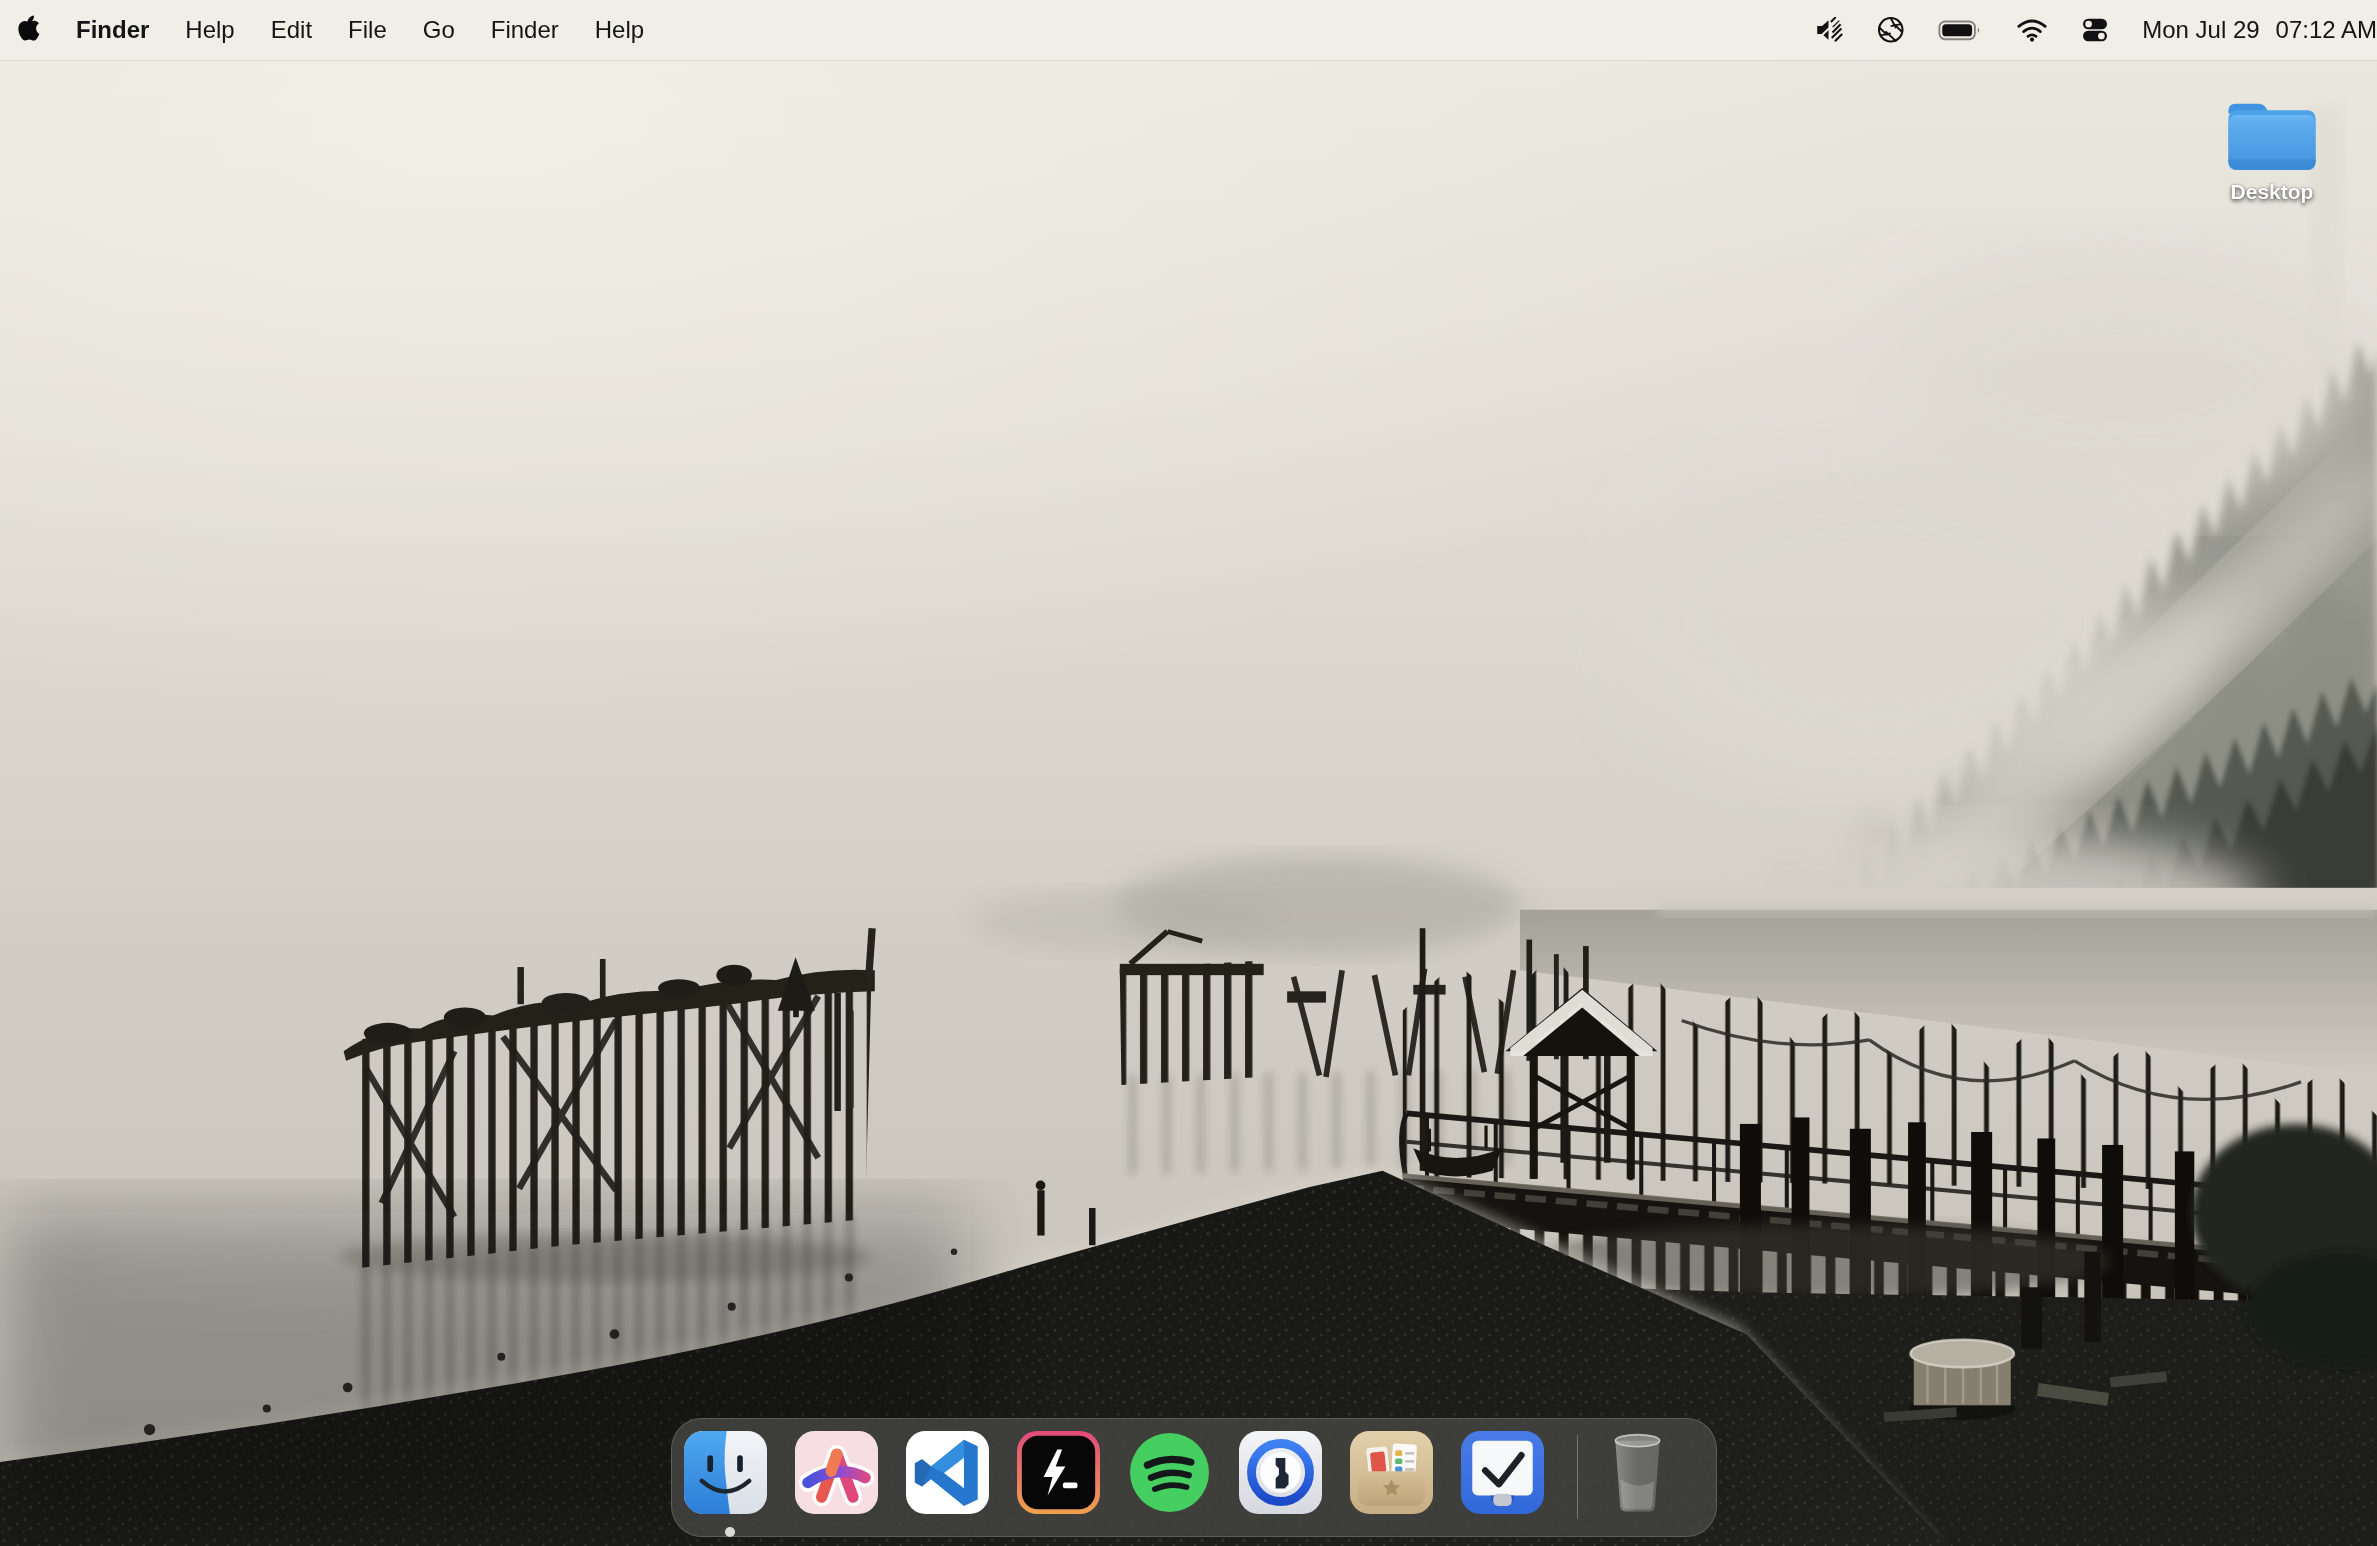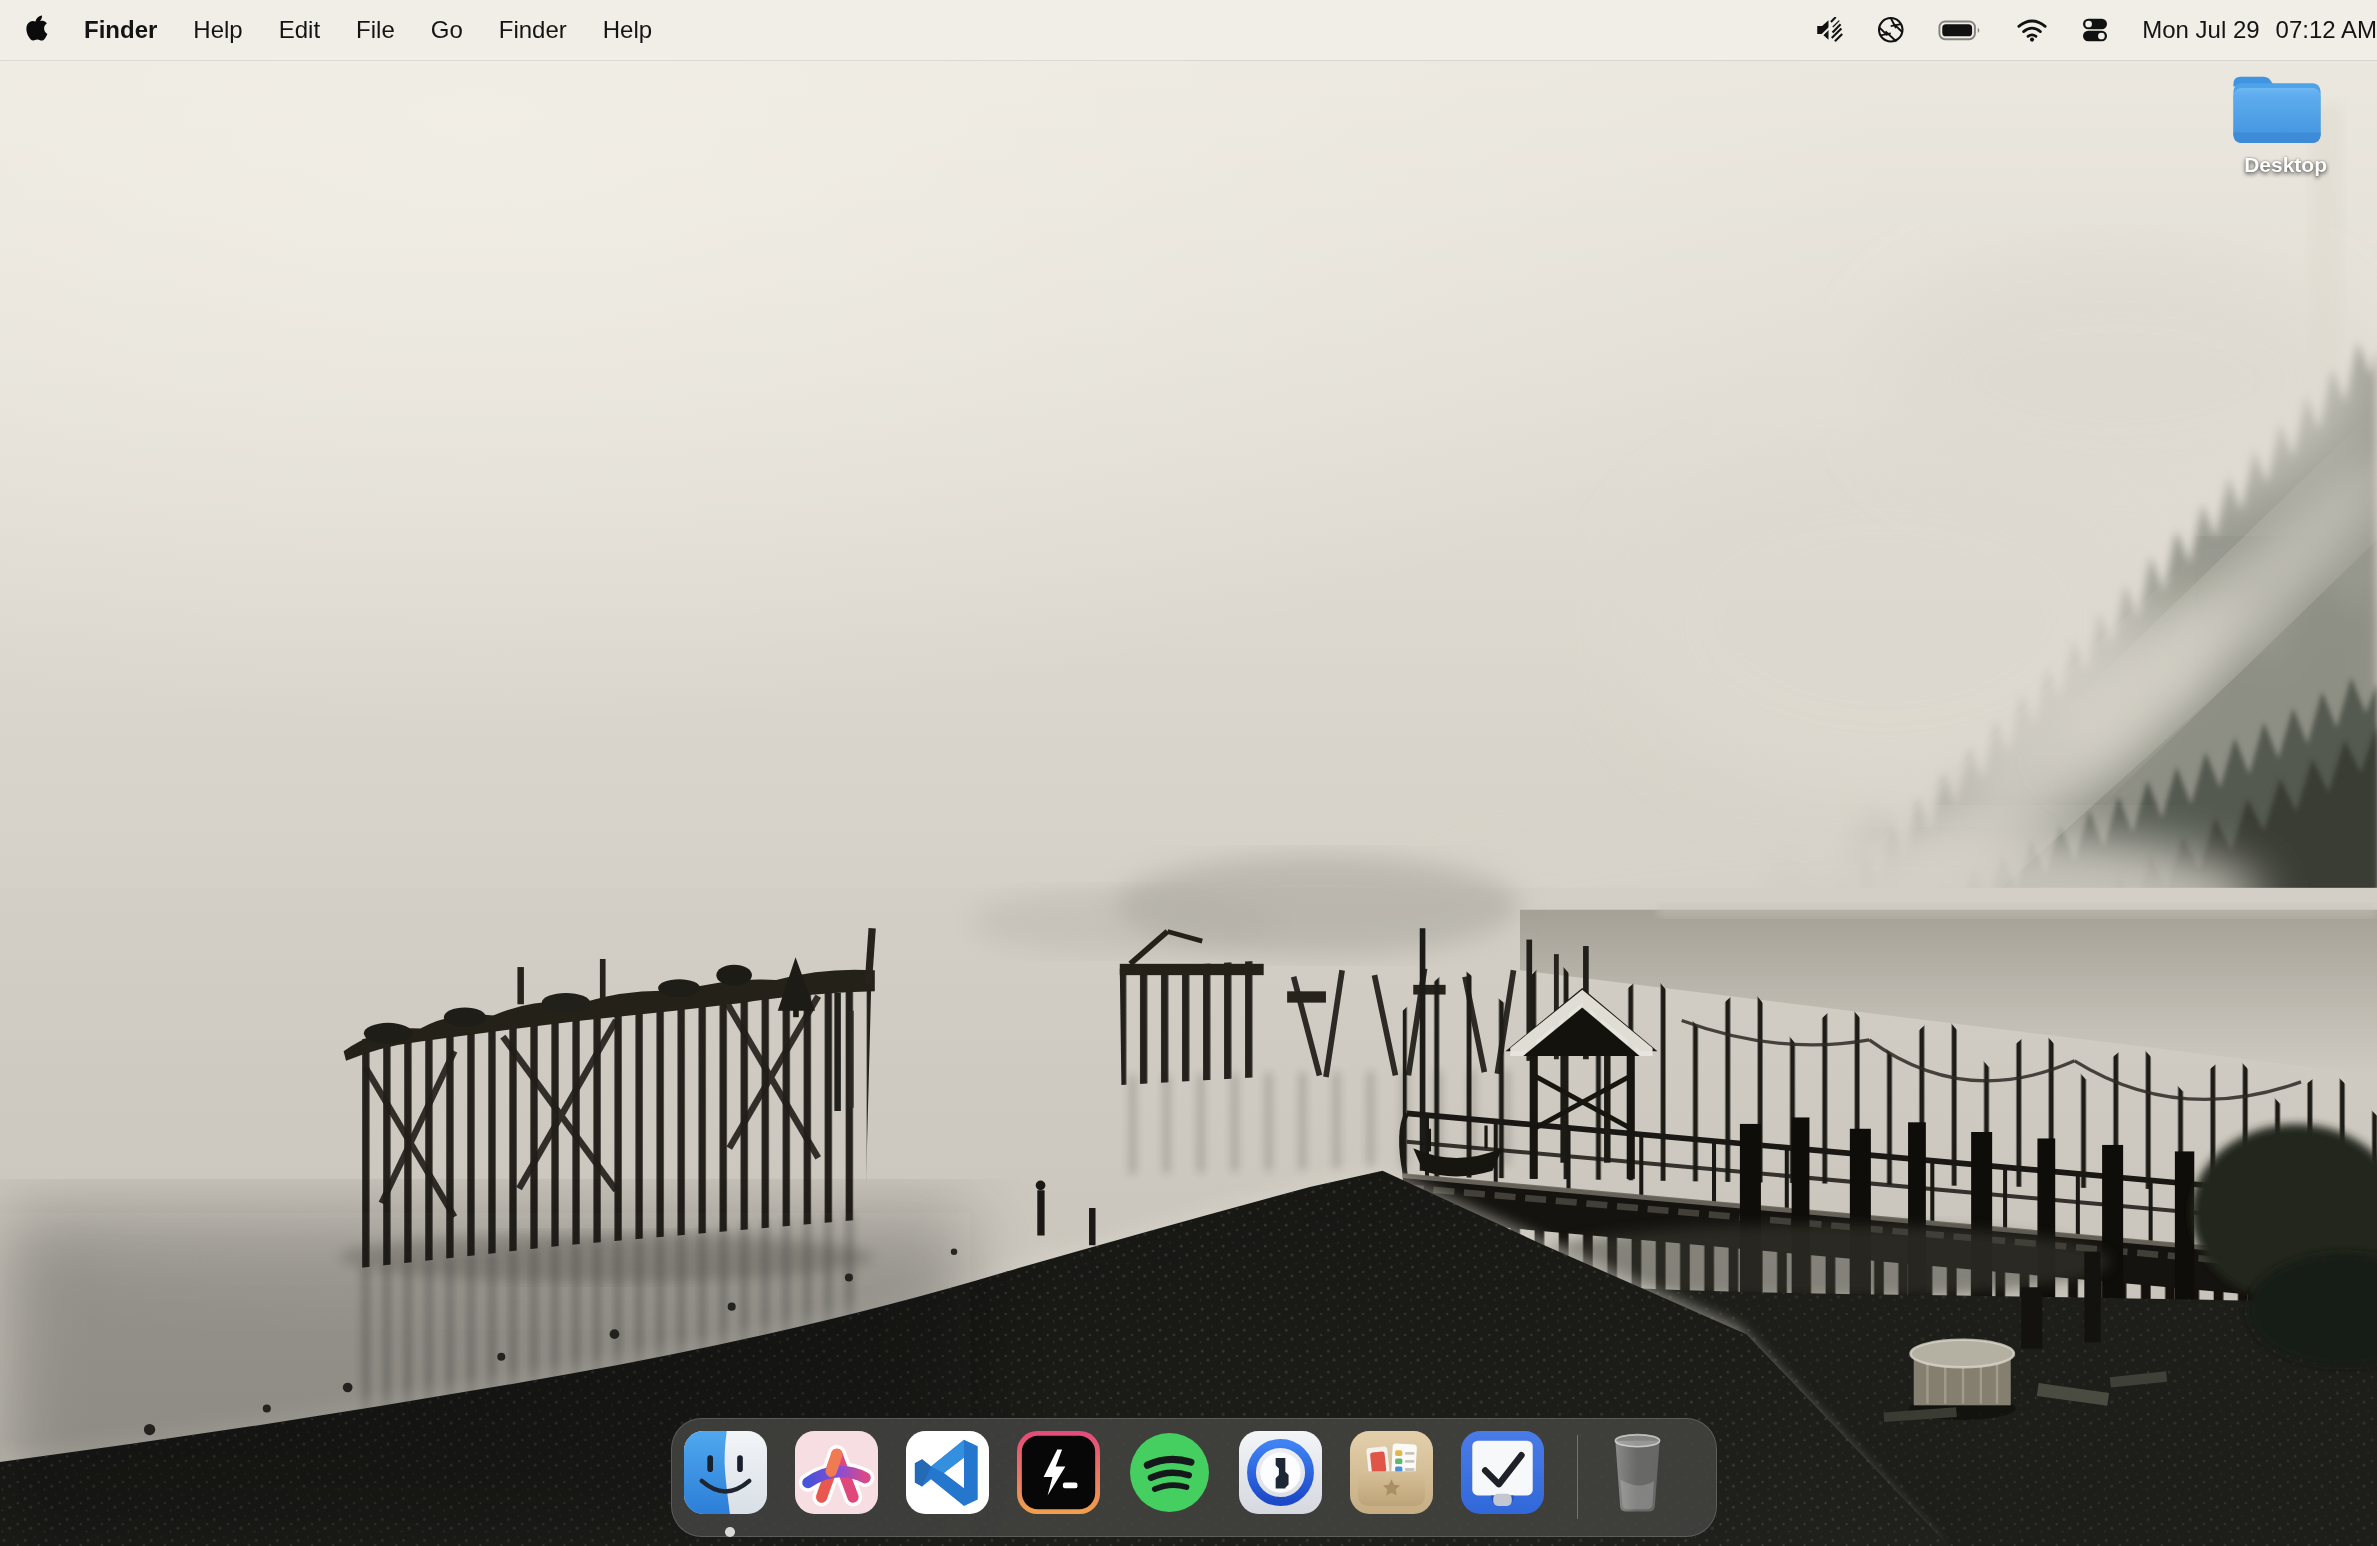--- a/index.html
+++ b/index.html
@@ -12,29 +12,29 @@
   *{margin:0;padding:0;box-sizing:border-box}
   html,body{width:2377px;height:1546px;overflow:hidden;font-family:"Liberation Sans",sans-serif;background:#d9d5cc}
 
   
   #wallpaper{position:absolute;inset:0;z-index:0}
 
   
   #menubar{position:absolute;top:0;left:0;width:2377px;height:60px;background:var(--menubar-bg);
     display:flex;align-items:center;z-index:10;color:var(--menubar-text);font-size:24px;
     box-shadow:0 0.8px 0 rgba(0,0,0,.10)}
-  #menu-left{display:flex;align-items:center;gap:36px;padding-left:24px}
+  #menu-left{display:flex;align-items:center;gap:36px;padding-left:16px}
   #menu-left .mitem{white-space:nowrap;cursor:default}
   .app-name{font-weight:700}
   #menu-right{margin-left:auto;display:flex;align-items:center;gap:34px;}
   #menu-right svg{display:block}
   #clock{display:flex;gap:16px;font-size:24px;font-weight:500;white-space:nowrap}
 
   
-  #desktop-folder{position:absolute;left:2217px;top:63px;width:110px;text-align:right;z-index:5;cursor:default}
+  #desktop-folder{position:absolute;left:2217px;top:90px;width:110px;text-align:center;z-index:5;cursor:default}
   #desktop-folder .label{margin-top:3.2px;font-size:21px;font-weight:700;color:var(--label-white);
     text-shadow:0 1.6px 4px rgba(0,0,0,.65),0 0 1.6px rgba(0,0,0,.45)}
 
   
   #dock{position:absolute;left:671px;top:1418px;width:1046px;height:119px;z-index:10;
     background:var(--dock-bg);border:0.8px solid rgba(255,255,255,.16);border-radius:31px;
     display:flex;align-items:flex-start;padding:12px 0 0 12px}
   .dock-icon{width:83px;height:83px;flex:none;margin-right:28px;position:relative;cursor:pointer}
   .dock-icon svg{display:block;width:83px;height:83px}
   #dock-separator{width:1.6px;height:84px;background:rgba(255,255,255,.28);flex:none;margin:4px 18px 0 4.9px}

